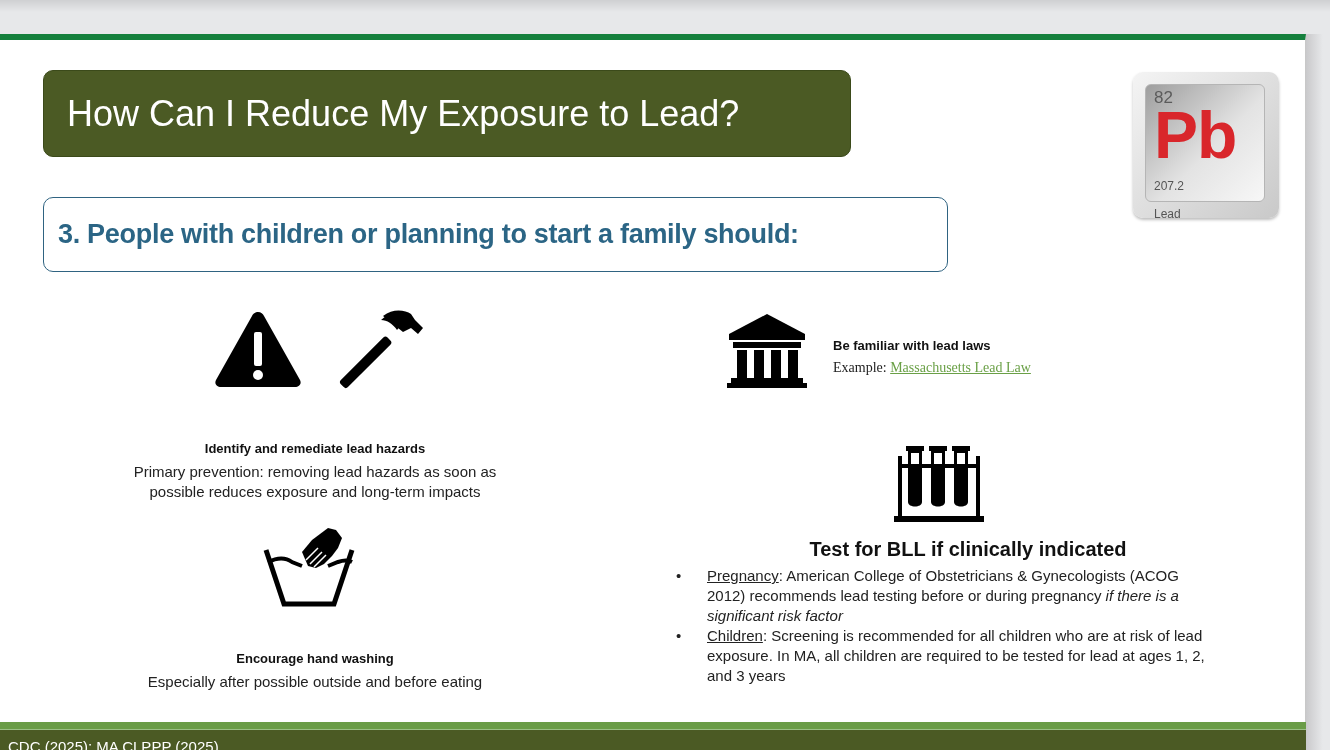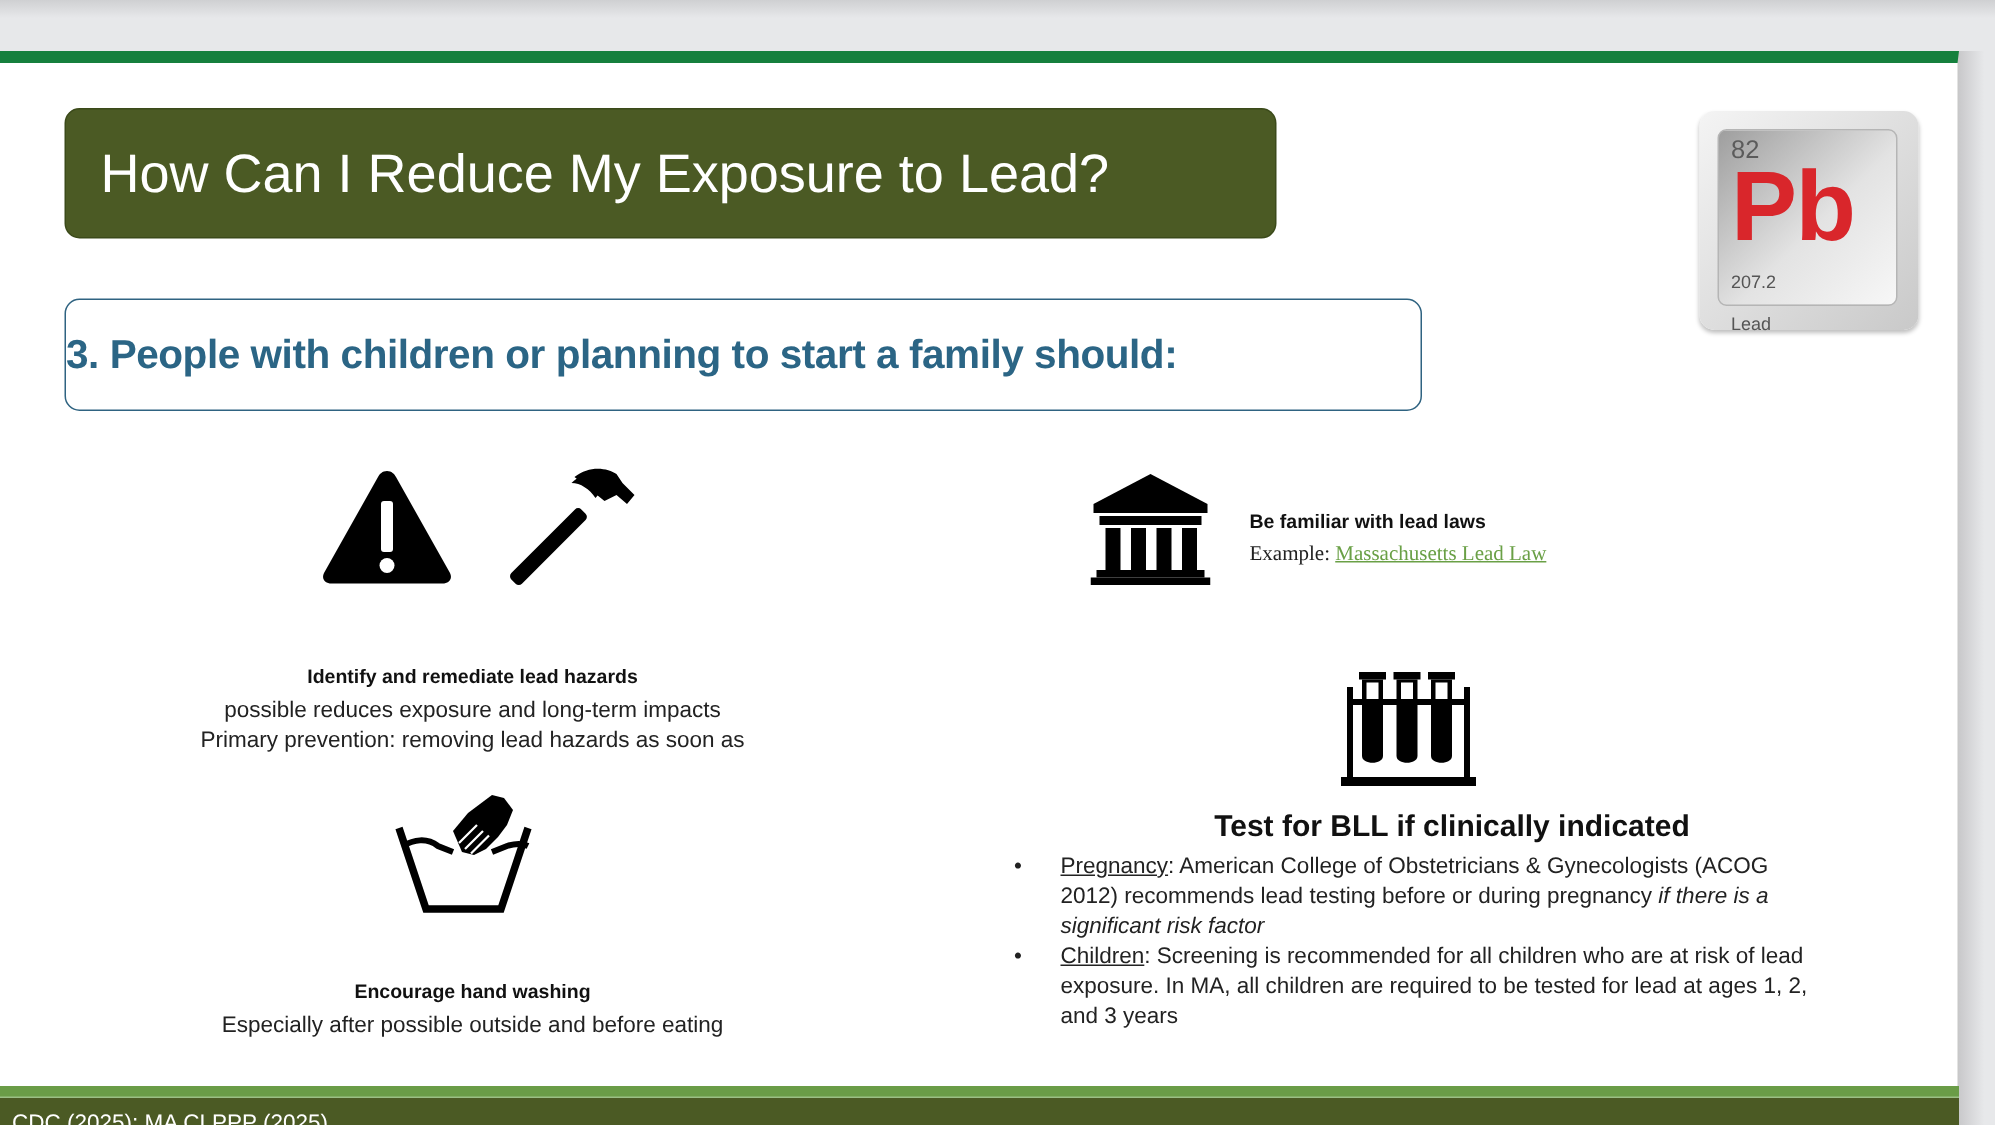--- a/index.html
+++ b/index.html
@@ -13,21 +13,21 @@
     position: absolute; left: 0; top: 0; width: 1330px; height: 12px;
     background: linear-gradient(#cfd0d2, #e7e8ea);
   }
   .right-gutter {
     position: absolute; left: 1306px; top: 34px; width: 24px; height: 716px;
     background: linear-gradient(to right, #c9c9cb, #e7e8ea 70%);
   }
   .slide {
     position: absolute; left: 0; top: 34px; width: 1306px; height: 716px;
     background: #ffffff;
-    border-top: 8px solid #15803d;
+    border-top: 6px solid #15803d;
     border-right: 1px solid #c8c8c8;
   }
   .title-box {
     position: absolute; left: 43px; top: 30px; width: 808px; height: 87px;
     background: #4b5a24;
     border: 1px solid #3b4a1a;
     border-radius: 10px;
     color: #ffffff;
     font-size: 36px;
     line-height: 85px;
@@ -52,20 +52,21 @@
   .pb-mass { position: absolute; left: 8px; top: 94px; font-size: 12px; color: #555; text-align: right; }
 
   .subtitle-box {
     position: absolute; left: 43px; top: 157px; width: 905px; height: 75px;
     border: 1.5px solid #2f6381;
     border-radius: 10px;
     color: #2b6585;
     font-size: 27px;
     font-weight: bold;
     line-height: 72px;
+    padding-left: 14px;
     font-family: "Liberation Sans", sans-serif;
     letter-spacing: -0.3px;
   }
 
   .block-title { font-weight: bold; font-size: 13px; color: #111; }
   .block-desc { font-size: 15px; color: #222; line-height: 20px; }
 
   .icon { position: absolute; }
 
   .hazards-text {
@@ -142,22 +143,22 @@
   </svg>
   <svg class="icon" style="left:333px; top:266px;" width="95" height="90" viewBox="0 0 95 90">
     <path d="M50 10 C60 2 72 4 78 8 L82 14 L90 22 L85 28 L78 22 L70 26 Z" fill="#000"></path>
     <path d="M48 14 C56 6 68 6 74 12 L64 24 C60 18 54 14 48 14 Z" fill="#000"></path>
     <rect x="34" y="26" width="10" height="66" rx="3" transform="rotate(45 39 50)" fill="#000"></rect>
     <rect x="0" y="0" width="0" height="0"></rect>
   </svg>
 
   <div class="hazards-text">
     <div class="block-title">Identify and remediate lead hazards</div>
+    <div class="block-desc">Primary prevention: removing lead hazards as soon as</div>
     <div class="block-desc">possible reduces exposure and long-term impacts</div>
-    <div class="block-desc">Primary prevention: removing lead hazards as soon as</div>
   </div>
 
   <svg class="icon" style="left:262px; top:486px;" width="94" height="82" viewBox="0 0 94 82">
     <path d="M4 24 L22 78 L72 78 L90 24" fill="none" stroke="#000" stroke-width="5" stroke-linejoin="miter"></path>
     <path d="M6 36 C14 32 22 30 30 36 L40 40" fill="none" stroke="#000" stroke-width="4"></path>
     <path d="M66 40 L76 36 C82 34 86 34 90 36" fill="none" stroke="#000" stroke-width="4"></path>
     <path d="M40 26 L50 14 L58 8 L66 2 L74 4 L80 12 L76 22 L70 30 L62 38 L54 42 L46 40 Z" fill="#000"></path>
     <path d="M44 34 L56 22 M48 38 L60 26 M52 41 L64 29" stroke="#fff" stroke-width="1.5"></path>
   </svg>
 

